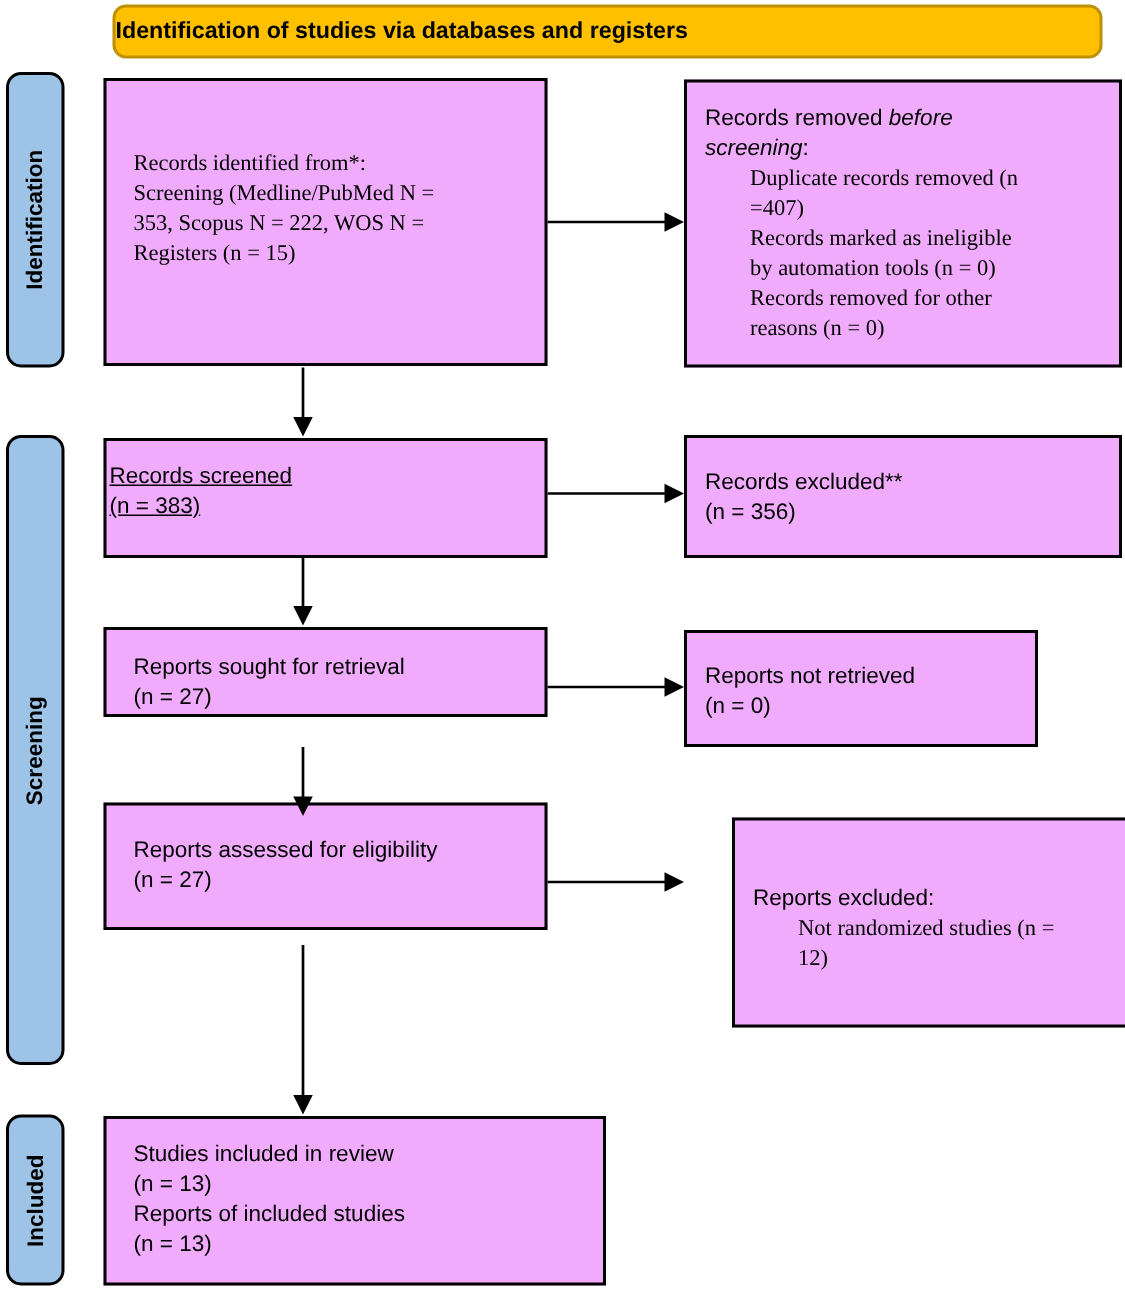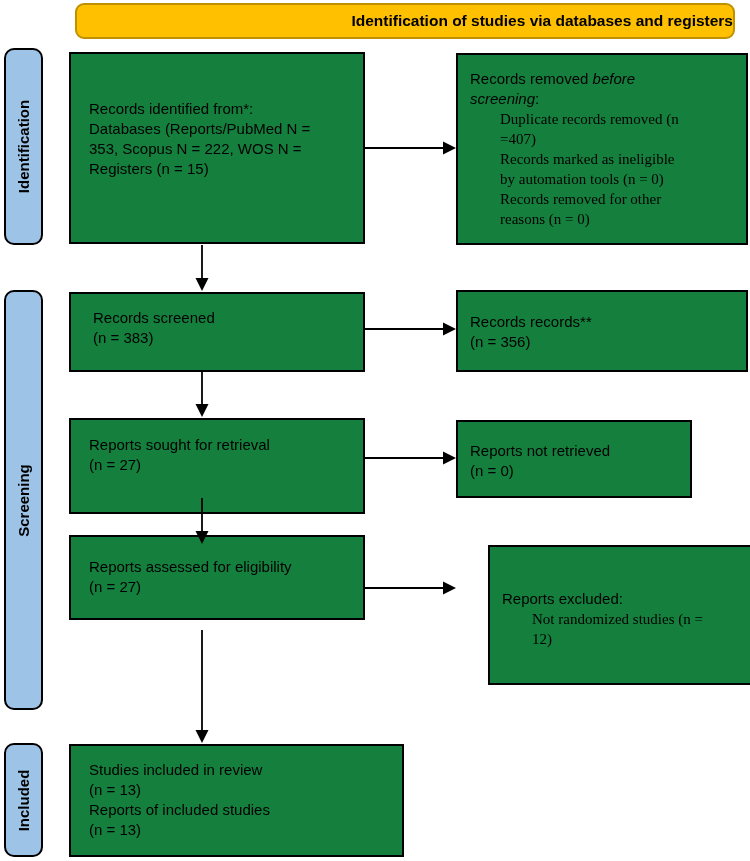--- a/index.html
+++ b/index.html
@@ -10,21 +10,21 @@
     background: #ffffff;
     font-family: "Liberation Sans", sans-serif;
     color: #000000;
   }
   .banner {
     position: absolute;
     left: 75px; top: 3px; width: 660px; height: 36px;
     background: #FFC000;
     border: 2px solid #BF9000;
     border-radius: 9px;
-    display: flex; align-items: center; justify-content: flex-end;
+    display: flex; align-items: center; justify-content: flex-start;
     box-sizing: border-box;
   }
   .banner span { font-weight: bold; font-size: 15.5px; }
   .stage {
     position: absolute;
     left: 4px; width: 39px;
     background: #9DC3E6;
     border: 2px solid #000000;
     border-radius: 10px;
     box-sizing: border-box;
@@ -34,34 +34,34 @@
     transform: rotate(-90deg);
     white-space: nowrap;
     font-weight: bold;
     font-size: 15px;
   }
   #stage-identification { top: 48px; height: 197px; }
   #stage-screening { top: 290px; height: 420px; }
   #stage-included { top: 743px; height: 114px; }
   .box {
     position: absolute;
-    background: #15803d;
+    background: #f0abfc;
     border: 2.5px solid #000000;
     box-sizing: border-box;
     font-size: 15px;
     line-height: 20px;
   }
   .box .line { white-space: nowrap; }
   .box .indent { padding-left: 30px; white-space: nowrap; font-family: Liberation Serif, serif; }
   .italic { font-style: italic; }
-  #box-identified     { left: 69px;  top: 52px;  width: 296px; height: 192px; padding: 45px 10px 0 18px; }
+  #box-identified     { left: 69px;  top: 52px;  width: 296px; height: 192px; padding: 45px 10px 0 18px; font-family: Liberation Serif, serif; }
   #box-removed        { left: 456px; top: 53px;  width: 292px; height: 192px; padding: 14px 6px 0 12px; }
-  #box-screened       { left: 69px;  top: 292px; width: 296px; height: 80px;  padding: 14px 10px 0 22px; }
+  #box-screened       { left: 69px;  top: 292px; width: 296px; height: 80px;  padding: 14px 10px 0 2px; text-decoration: underline; }
   #box-excluded       { left: 456px; top: 290px; width: 292px; height: 82px;  padding: 20px 6px 0 12px; }
-  #box-sought         { left: 69px;  top: 418px; width: 296px; height: 96px;  padding: 15px 10px 0 18px; }
+  #box-sought         { left: 69px;  top: 418px; width: 296px; height: 60px;  padding: 15px 10px 0 18px; }
   #box-not-retrieved  { left: 456px; top: 420px; width: 236px; height: 78px;  padding: 19px 6px 0 12px; }
   #box-assessed       { left: 69px;  top: 535px; width: 296px; height: 85px;  padding: 20px 26px 0 18px; }
   #box-rep-excluded   { left: 456px; top: 545px; width: 292px; height: 140px; padding: 42px 6px 0 12px; margin-left: 32px; }
   #box-included       { left: 69px;  top: 744px; width: 335px; height: 113px; padding: 14px 10px 0 18px; }
   svg.arrows {
     position: absolute;
     left: 0; top: 0;
     pointer-events: none;
   }
   svg.arrows line { stroke: #000000; stroke-width: 1.8; }
@@ -81,21 +81,21 @@
   </div>
   <div class="stage" id="stage-screening">
     <span>Screening</span>
   </div>
   <div class="stage" id="stage-included">
     <span>Included</span>
   </div>
 
   <div class="box" id="box-identified">
     <div class="line">Records identified from*:</div>
-    <div class="line">Databases (Reports/PubMed N =</div>
+    <div class="line">Screening (Medline/PubMed N =</div>
     <div class="line">353, Scopus N = 222, WOS N =</div>
     <div class="line">Registers (n = 15)</div>
   </div>
 
   <div class="box" id="box-removed">
     <div class="line"><span>Records removed </span><span class="italic">before</span></div>
     <div class="line"><span class="italic">screening</span><span>:</span></div>
     <div class="indent">Duplicate records removed (n</div>
     <div class="indent">=407)</div>
     <div class="indent">Records marked as ineligible</div>
@@ -103,21 +103,21 @@
     <div class="indent">Records removed for other</div>
     <div class="indent">reasons (n = 0)</div>
   </div>
 
   <div class="box" id="box-screened">
     <div class="line">Records screened</div>
     <div class="line">(n = 383)</div>
   </div>
 
   <div class="box" id="box-excluded">
-    <div class="line">Records records**</div>
+    <div class="line">Records excluded**</div>
     <div class="line">(n = 356)</div>
   </div>
 
   <div class="box" id="box-sought">
     <div class="line">Reports sought for retrieval</div>
     <div class="line">(n = 27)</div>
   </div>
 
   <div class="box" id="box-not-retrieved">
     <div class="line">Reports not retrieved</div>

